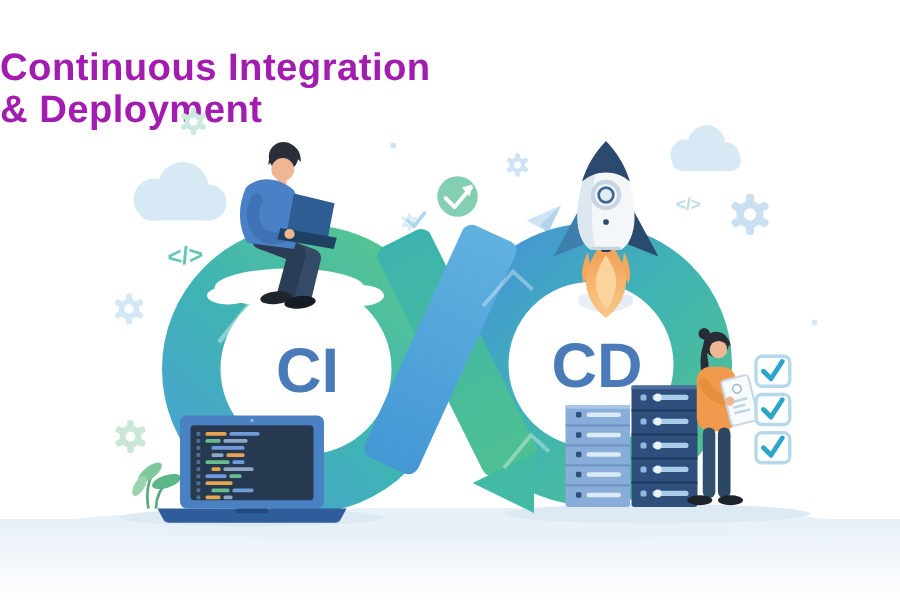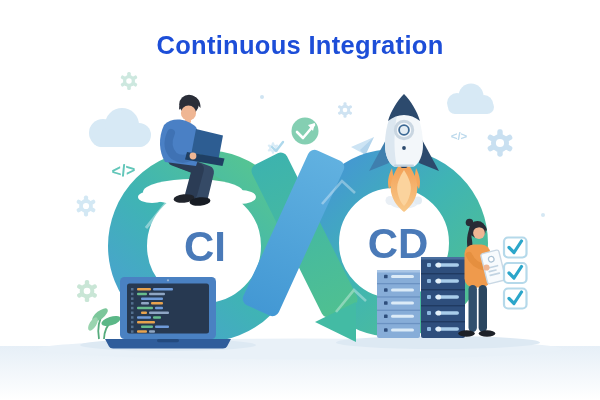--- a/index.html
+++ b/index.html
@@ -1,31 +1,32 @@
 <!DOCTYPE html>
 <html><head>
 <meta charset="utf-8">
 <style>
   html,body{margin:0;padding:0;background:#fff;}
   .stage{position:relative;width:600px;height:400px;overflow:hidden;background:#ffffff;
          font-family:"Liberation Sans","DejaVu Sans",sans-serif;}
-  .title{position:absolute;top:31px;left:0;right:0;text-align:center;
-         font-weight:bold;font-size:25.5px;line-height:28px;color:#1d4ed8;letter-spacing:.3px;}
+  .title{position:absolute;top:31px;left:0;right:0;
+         font-weight:bold;font-size:25.5px;line-height:28px;color:#a21caf;letter-spacing:.3px;}
   .title span{display:block;}
   svg{position:absolute;inset:0;}
   text.looplabel{font-family:"Liberation Sans","DejaVu Sans",sans-serif;font-weight:bold;font-size:42px;}
   text.codeglyph{font-family:"Liberation Sans","DejaVu Sans",sans-serif;font-weight:bold;}
 </style>
 </head>
 <body>
 
 <div class="stage">
 
   <div class="title">
     <span>Continuous Integration</span>
+    <span>&amp; Deployment</span>
   </div>
 
   <svg width="600" height="400" viewBox="0 0 600 400">
     <defs>
       <linearGradient id="gLeft" gradientUnits="userSpaceOnUse" x1="260" y1="170" x2="120" y2="320">
         <stop offset="0" stop-color="#55c493"></stop>
           <stop offset="0.5" stop-color="#3fb4b4"></stop>
           <stop offset="1" stop-color="#4aa0d2"></stop>
       </linearGradient>
       <linearGradient id="gRight" gradientUnits="userSpaceOnUse" x1="330" y1="165" x2="480" y2="310">

